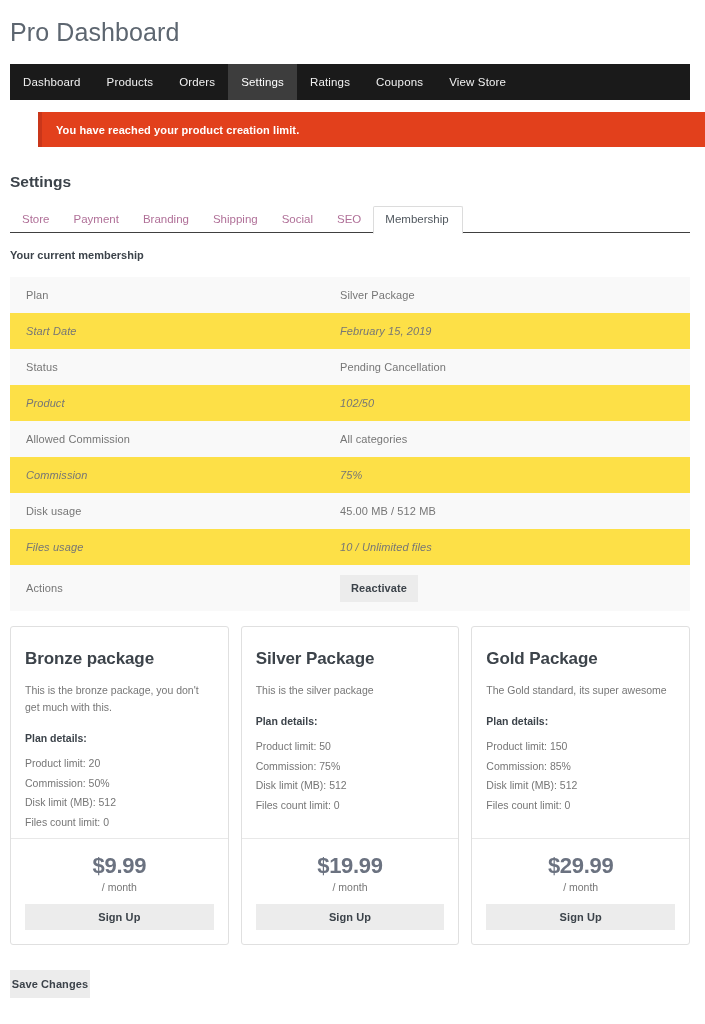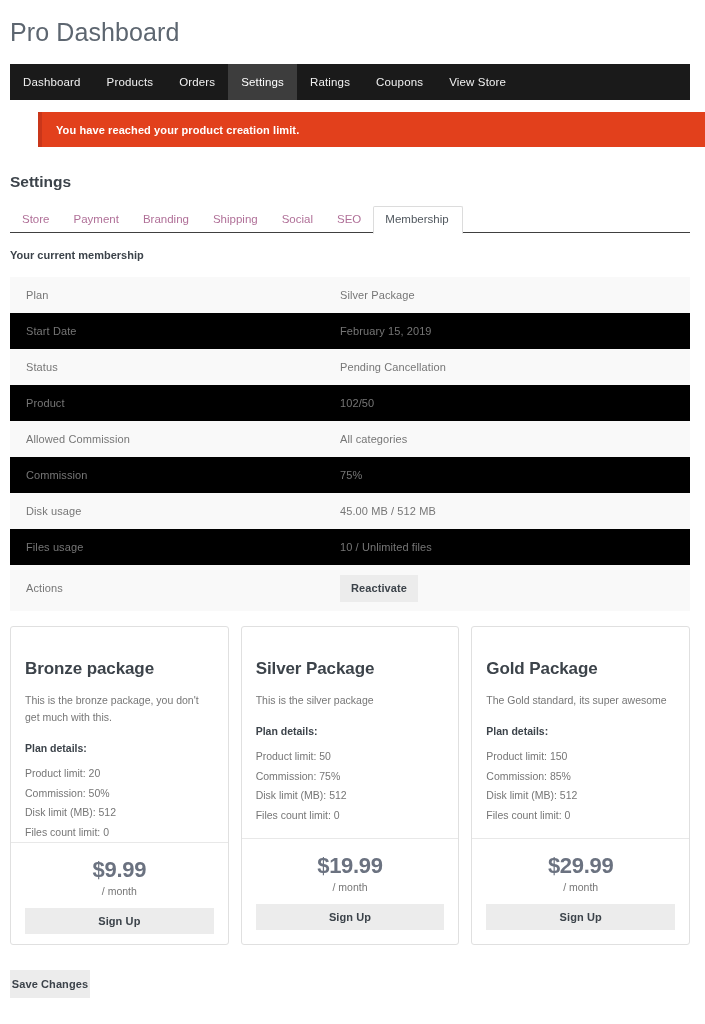--- a/index.html
+++ b/index.html
@@ -112,21 +112,21 @@
 
   
   .mtable {
     position: absolute;
     left: 10px; top: 277px;
     width: 680px;
     border-collapse: collapse;
   }
   .mtable tr { height: 36px; }
   .mtable tr.odd { background: #f9f9f9; }
-  .mtable tr.even { background: #000000; }
+  .mtable tr.even { background: #fde047; font-style: italic; }
   .mtable td {
     font-size: 11px;
     color: #767676;
     padding: 0 0 0 16px;
     vertical-align: middle;
     letter-spacing: 0.1px;
   }
   .mtable td.val { padding-left: 0; }
   .mtable .lbl-col { width: 330px; }
   .mtable tr.actions-row { height: 46px; }
@@ -164,21 +164,21 @@
     flex-direction: column;
   }
   .card-body {
     padding: 14px 14px 0 14px;
     flex: 1 1 auto;
   }
   .card-title {
     font-size: 17px;
     font-weight: bold;
     color: #3c434a;
-    margin: 18px 0 13px 0;
+    margin: 8px 0 13px 0;
     letter-spacing: -0.1px;
   }
   .card-desc {
     font-size: 10.5px;
     color: #767676;
     line-height: 17px;
     margin: 0 0 16px 0;
   }
   .card-detail-title {
     font-size: 10.5px;

